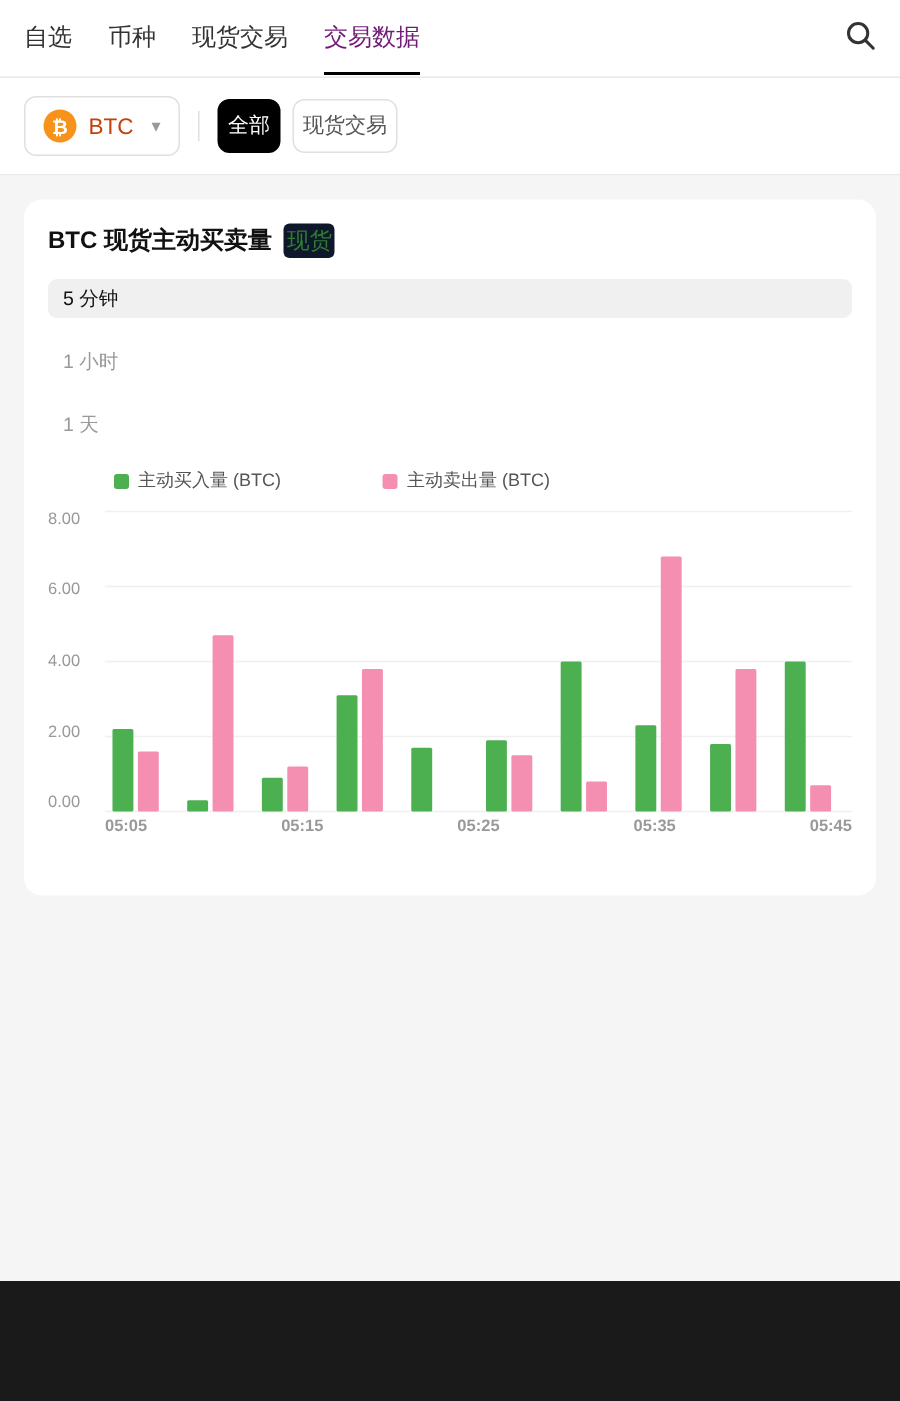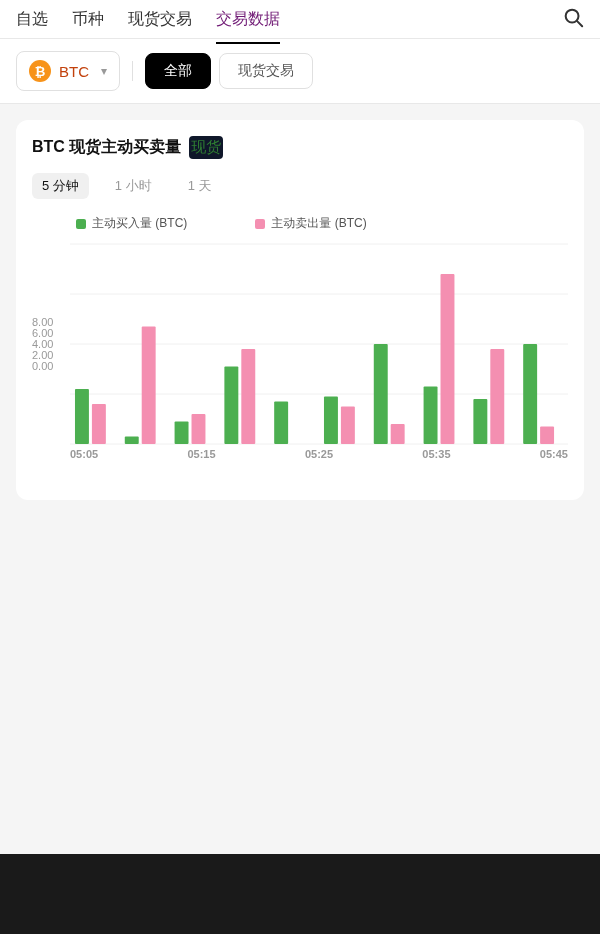--- a/index.html
+++ b/index.html
@@ -11,21 +11,21 @@
       position: relative;
     }
 
     
     .top-nav {
       background: #fff;
       display: flex;
       align-items: center;
       justify-content: space-between;
       padding: 0 16px;
-      height: 39px;
+      height: 52px;
       border-bottom: 1px solid #e8e8e8;
     }
     .nav-items {
       display: flex;
       align-items: center;
       gap: 24px;
     }
     .nav-item {
       font-size: 16px;
       color: #333;
@@ -97,21 +97,21 @@
     .separator {
       width: 1px;
       height: 20px;
       background: #e0e0e0;
     }
     .filter-buttons {
       display: flex;
       gap: 8px;
     }
     .filter-btn {
-      padding: 8px 18px;
+      padding: 8px 6px;
       border-radius: 8px;
       border: 1px solid #e0e0e0;
       font-size: 14px;
       cursor: pointer;
       background: #fff;
       color: #555;
     }
     .filter-btn.active {
       background: #000;
       color: #fff;
@@ -148,20 +148,21 @@
       color: #2e7d32;
       font-size: 15px;
       padding: 2px 2px;
       border-radius: 4px;
       font-weight: 500;
     }
     .time-tabs {
       display: flex;
       gap: 16px;
       margin-bottom: 16px;
+      flex-direction: column;
     }
     .time-tab {
       font-size: 13px;
       color: #999;
       cursor: pointer;
       padding: 4px 10px;
       border-radius: 6px;
     }
     .time-tab.active {
       background: #f0f0f0;
@@ -218,21 +219,21 @@
       color: #999;
       text-align: center;
     }
     .y-labels {
       position: absolute;
       left: 0;
       top: 0;
       height: 200px;
       display: flex;
       flex-direction: column;
-      justify-content: center;
+      justify-content: space-between;
     }
     .y-label {
       font-size: 11px;
       color: #999;
       line-height: 1;
     }
 
     
     .bottom-bar {
       position: absolute;

